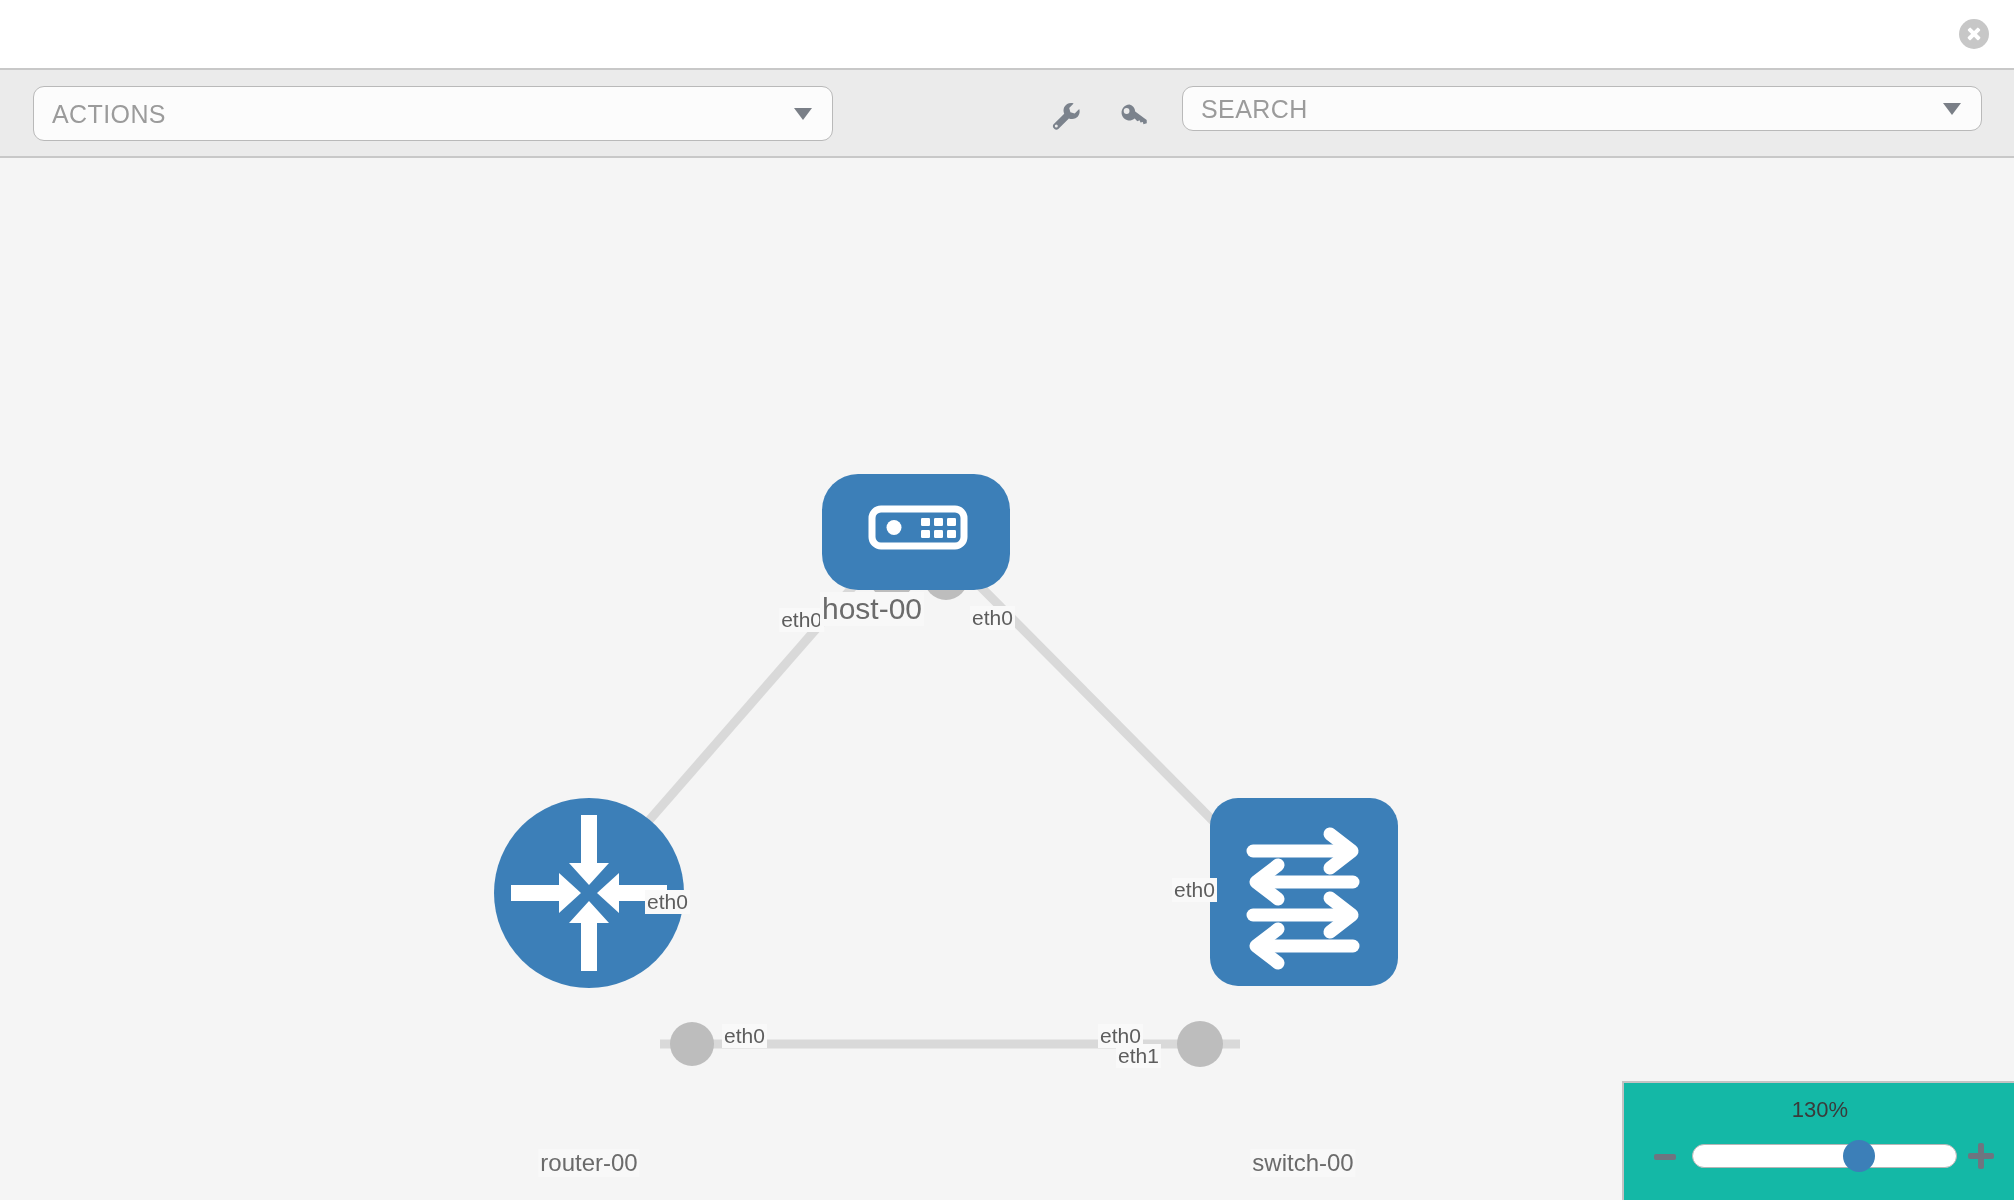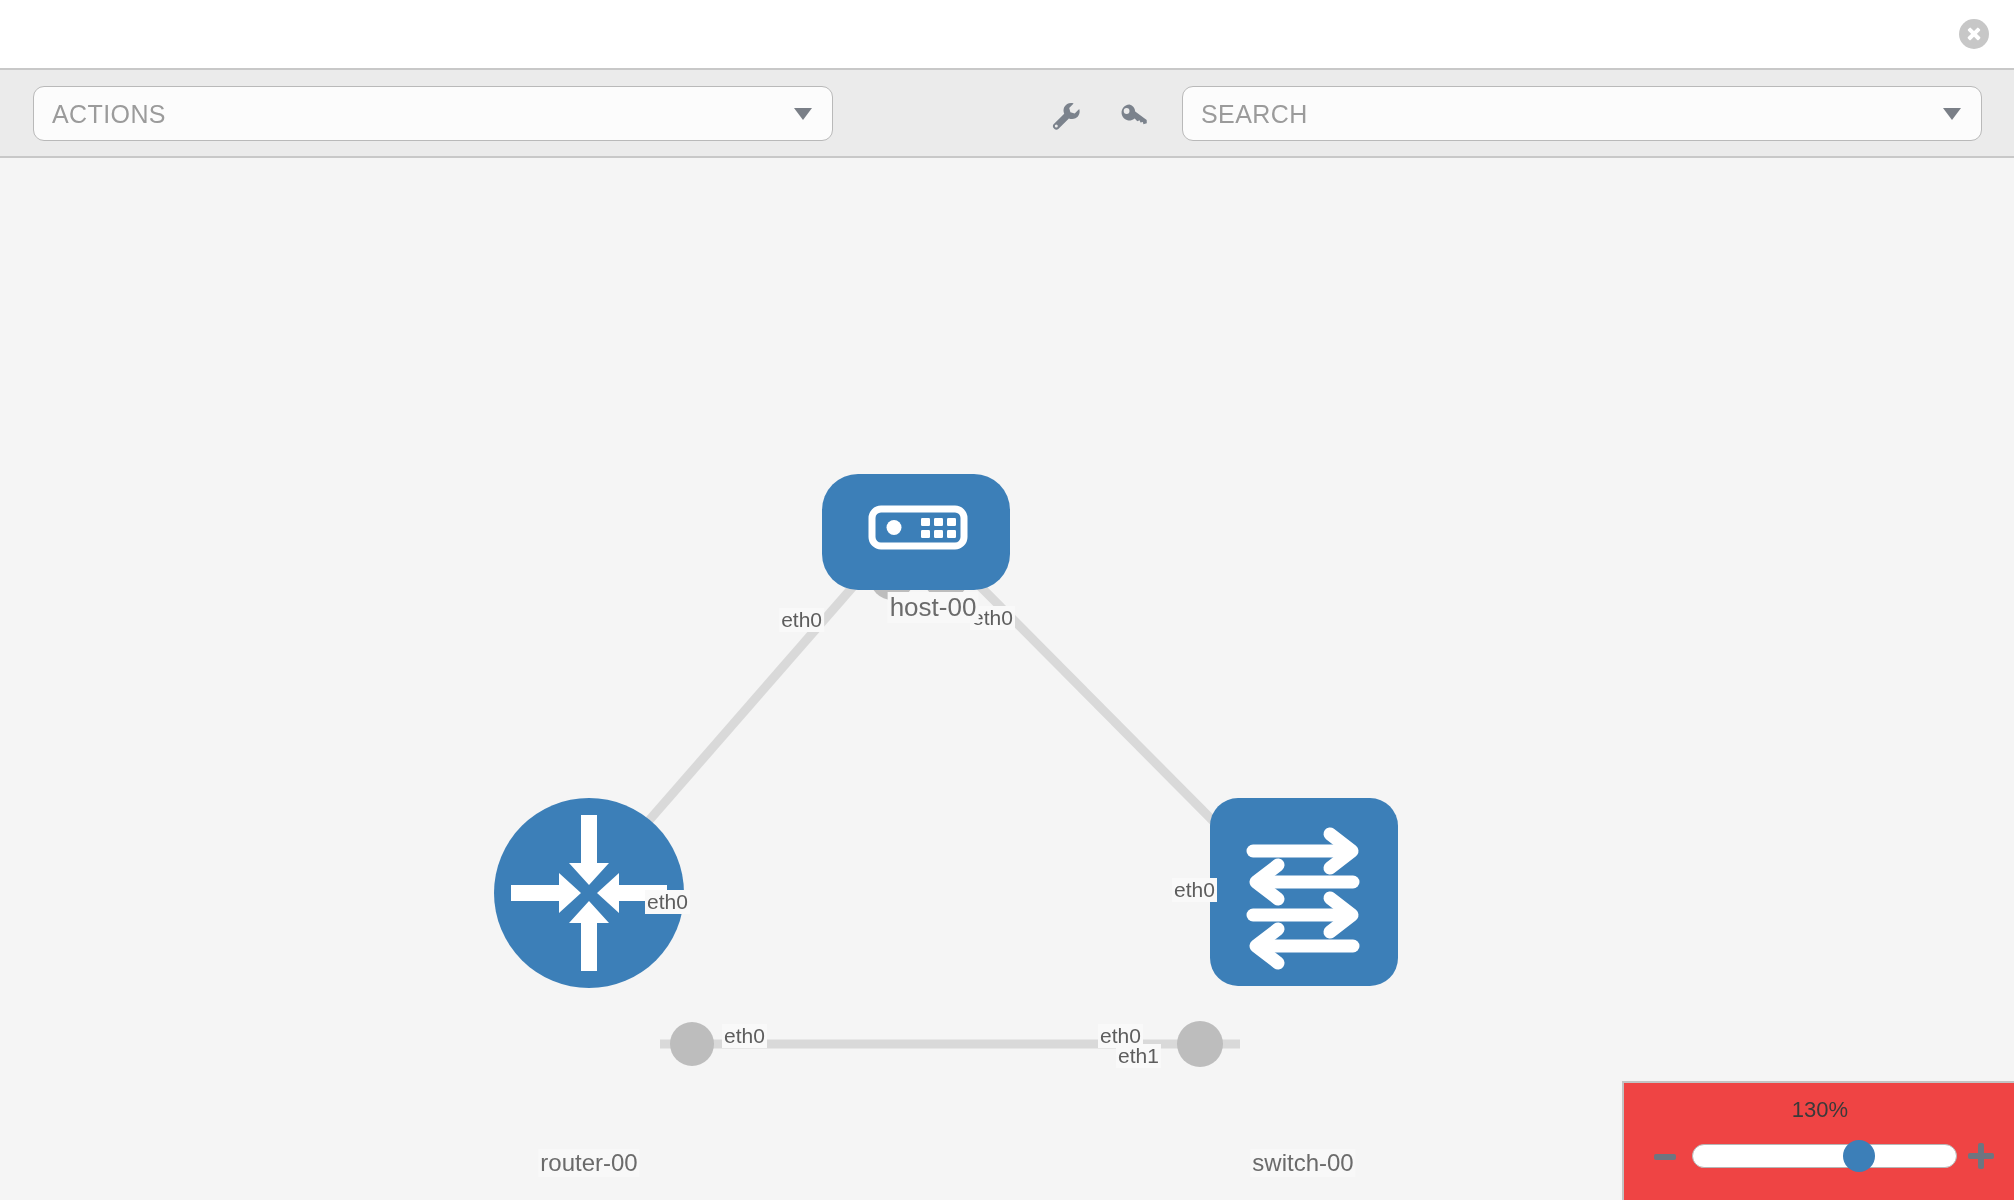--- a/index.html
+++ b/index.html
@@ -100,21 +100,21 @@
   #actions-select {
     left: 33px;
     top: 16px;
     width: 800px;
     height: 55px;
   }
   #search-select {
     left: 1182px;
     top: 16px;
     width: 800px;
-    height: 55px;
+    height: 45px;
     padding-left: 48px;
   }
   .tool-icon {
     position: absolute;
     top: 30px;
     width: 36px;
     height: 32px;
     cursor: pointer;
   }
   #wrench-icon { left: 1047px; }
@@ -155,21 +155,21 @@
     padding: 0 2px;
   }
 
   
   .zoom-panel {
     position: absolute;
     left: 1622px;
     top: 1081px;
     width: 392px;
     height: 119px;
-    background: #ef4444;
+    background: #14b8a6;
     border-top: 2px solid #c3c3c3;
     border-left: 2px solid #c3c3c3;
     box-sizing: border-box;
   }
   .zoom-value {
     position: absolute;
     top: 14px;
     left: 0;
     width: 392px;
     text-align: center;
@@ -354,21 +354,21 @@
 
   <div class="edge-label" style="left:645px; top:732px;">eth0</div>
 
   <div class="edge-label" style="left:1172px; top:720px;">eth0</div>
 
   <div class="edge-label" style="left:722px; top:866px;">eth0</div>
 
   <div class="edge-label" style="left:1098px; top:866px; z-index:1;">eth0</div>
   <div class="edge-label" style="left:1116px; top:866px; z-index:2;margin-top:20px;">eth1</div>
 
-  <div class="node-label" style="left:933px; top:434px; font-size:26px;">host-00</div>
+  <div class="node-label" style="left:872px; top:434px; font-size:30px;">host-00</div>
 
   <div class="node-label" style="left:589px; top:991px;">router-00</div>
 
   <div class="node-label" style="left:1303px; top:991px;">switch-00</div>
 </div>
 
 <div class="zoom-panel">
   <div class="zoom-value">130%</div>
   <div class="zoom-row">
     <div class="zoom-minus"></div>

